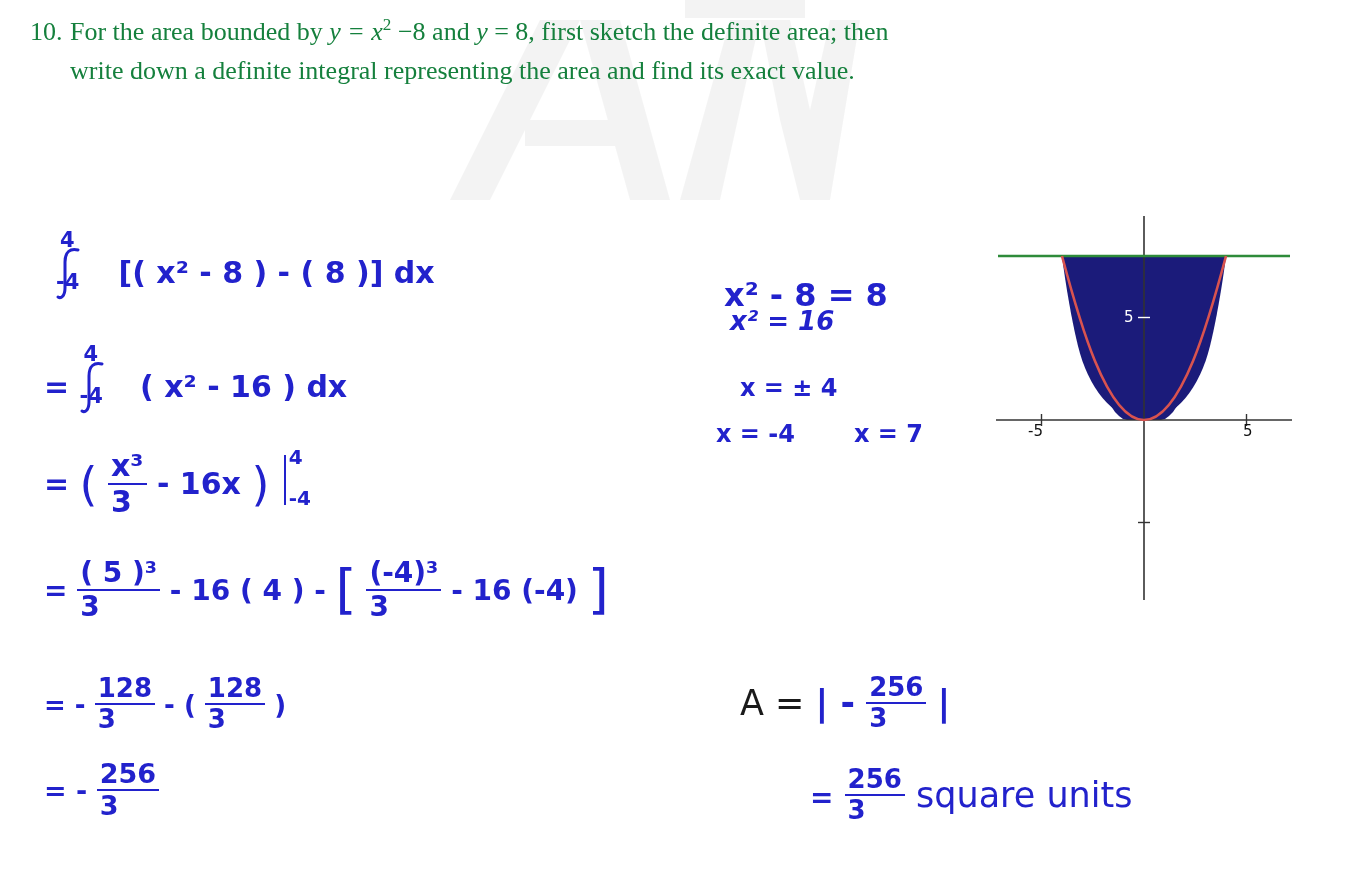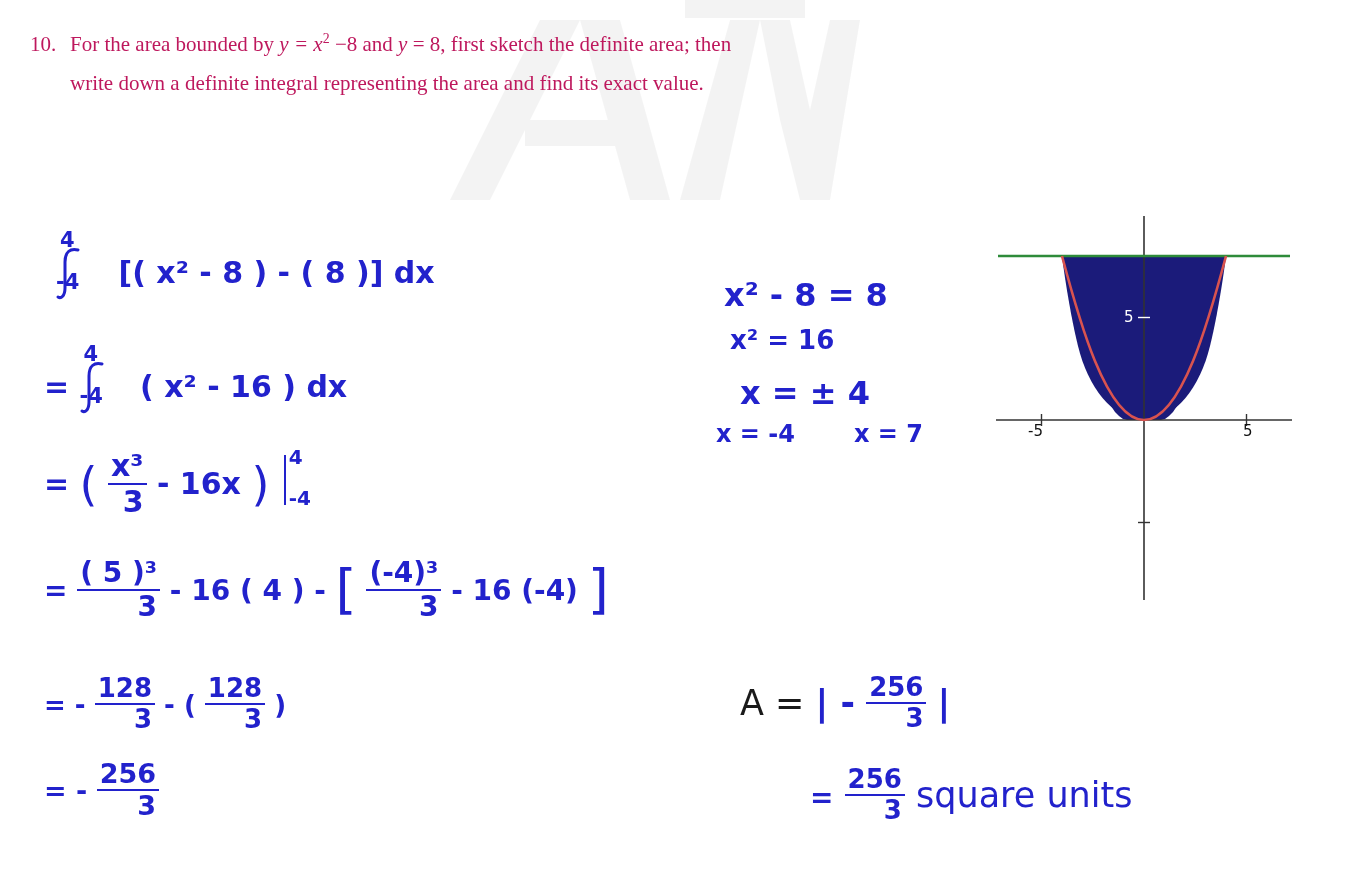--- a/index.html
+++ b/index.html
@@ -25,24 +25,23 @@
     pointer-events: none;
     opacity: 0.5;
   }
 
   
   #problem {
     position: absolute;
     left: 30px;
     top: 12px;
     width: 930px;
-    font-size: 21px;
+    font-size: 26px;
     line-height: 39px;
-    color: #be185d;
-    margin-top: 13px;
+    color: #15803d;
   }
   #problem .num {
     position: absolute;
     left: 0px;
     top: 0px;
   }
   #problem .lines {
     margin-left: 40px;
   }
   .ital { font-style: italic; }
@@ -53,21 +52,21 @@
     position: absolute;
     color: #2222cc;
     font-family: "DejaVu Sans", sans-serif;
     font-weight: 700;
     white-space: nowrap;
   }
 
   
   .frac {
     display: inline-block;
-    text-align: right;
+    text-align: left;
     vertical-align: middle;
     line-height: 1.05;
     position: relative;
     top: -2px;
   }
   .frac .n { display: block; padding: 0 3px; }
   .frac .bar {
     display: block;
     border-top: 2.5px solid #2222cc;
     margin: 1px 0 1px 0;
@@ -271,22 +270,22 @@
   <span>=</span>
   <span>-</span>
   <span class="frac">
     <span class="n">256</span>
     <span class="bar"></span>
     <span class="d">3</span>
   </span>
 </div>
 
 <div class="hand" style="left:724px; top:276px; font-size:32px;">x² - 8 = 8</div>
-<div class="hand" style="left:730px; top:325px; font-size:26px;">x² = 16</div>
-<div class="hand" style="left:740px; top:374px; font-size:32px;">x = ± 4</div>
+<div class="hand" style="left:730px; top:306px; font-size:26px;font-style:italic;">x² = 16</div>
+<div class="hand" style="left:740px; top:374px; font-size:24px;">x = ± 4</div>
 <div class="hand" style="left:716px; top:420px; font-size:24px;">x = -4</div>
 <div class="hand" style="left:854px; top:420px; font-size:24px;">x = 7</div>
 
 <div class="typed black" style="left:740px; top:676px;">
   <span>A =</span>
   <span style="color:#2222cc; font-weight:700;">| -</span>
   <span class="frac" style="color:#2222cc; font-weight:700; font-size:26px;">
     <span class="n">256</span>
     <span class="bar"></span>
     <span class="d">3</span>

